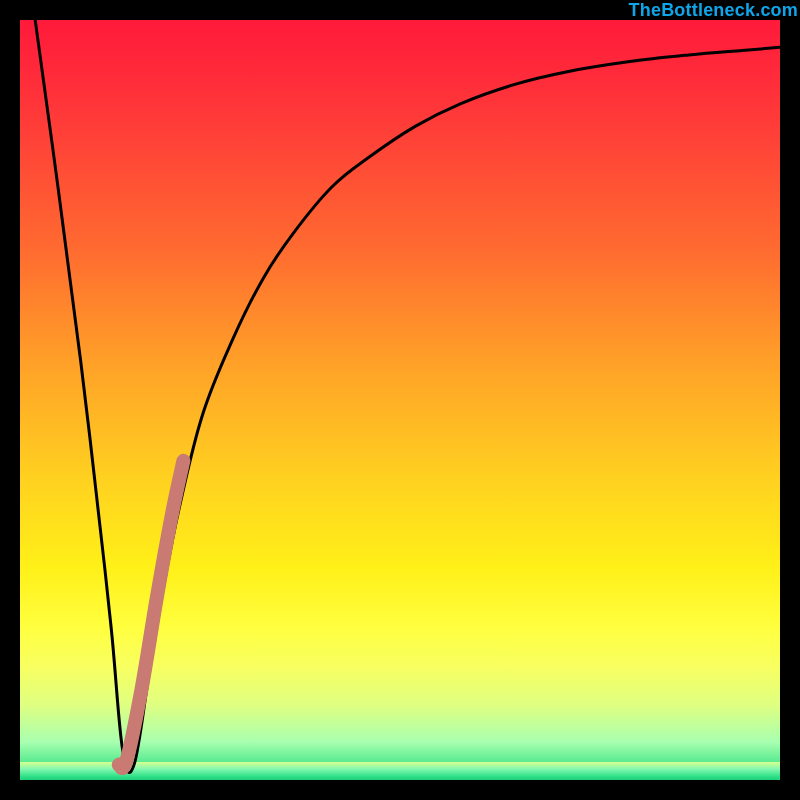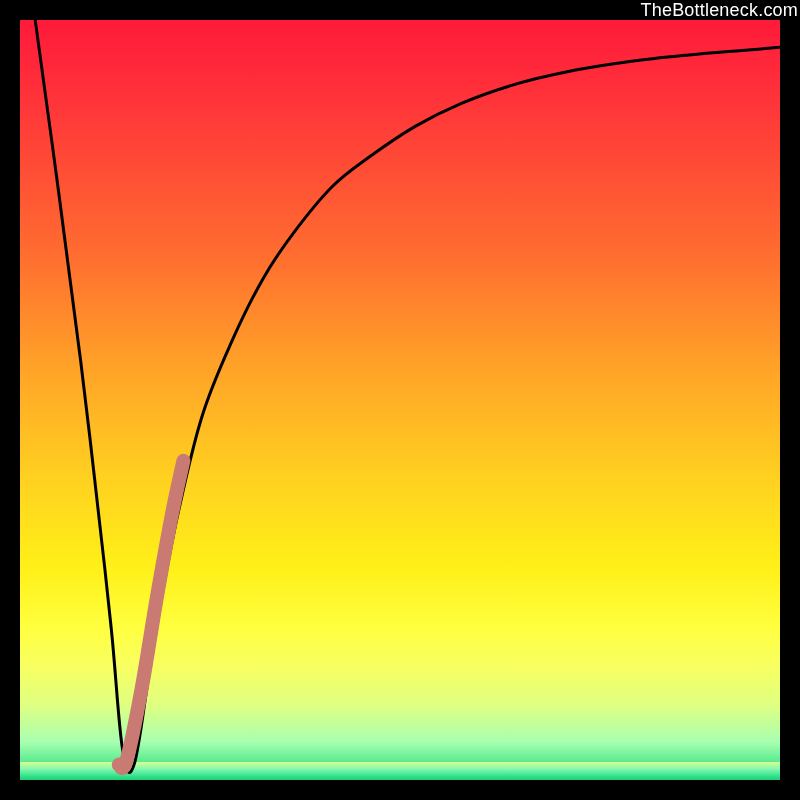--- a/index.html
+++ b/index.html
@@ -64,22 +64,22 @@
     width: 100%;
     height: 100%;
     overflow: visible;
   }
   .watermark {
     position: absolute;
     top: 0;
     right: 2px;
     font-family: Arial, Helvetica, sans-serif;
     font-size: 18px;
-    font-weight: 400;
-    color: #ffffff;
+    font-weight: 700;
+    color: #0ea5e9;
     letter-spacing: 0.2px;
     user-select: none;
   }
 </style>
 </head>
 <body>
 
 <div class="stage">
   <div class="plot-area">
     <div class="gradient-bg"></div>

